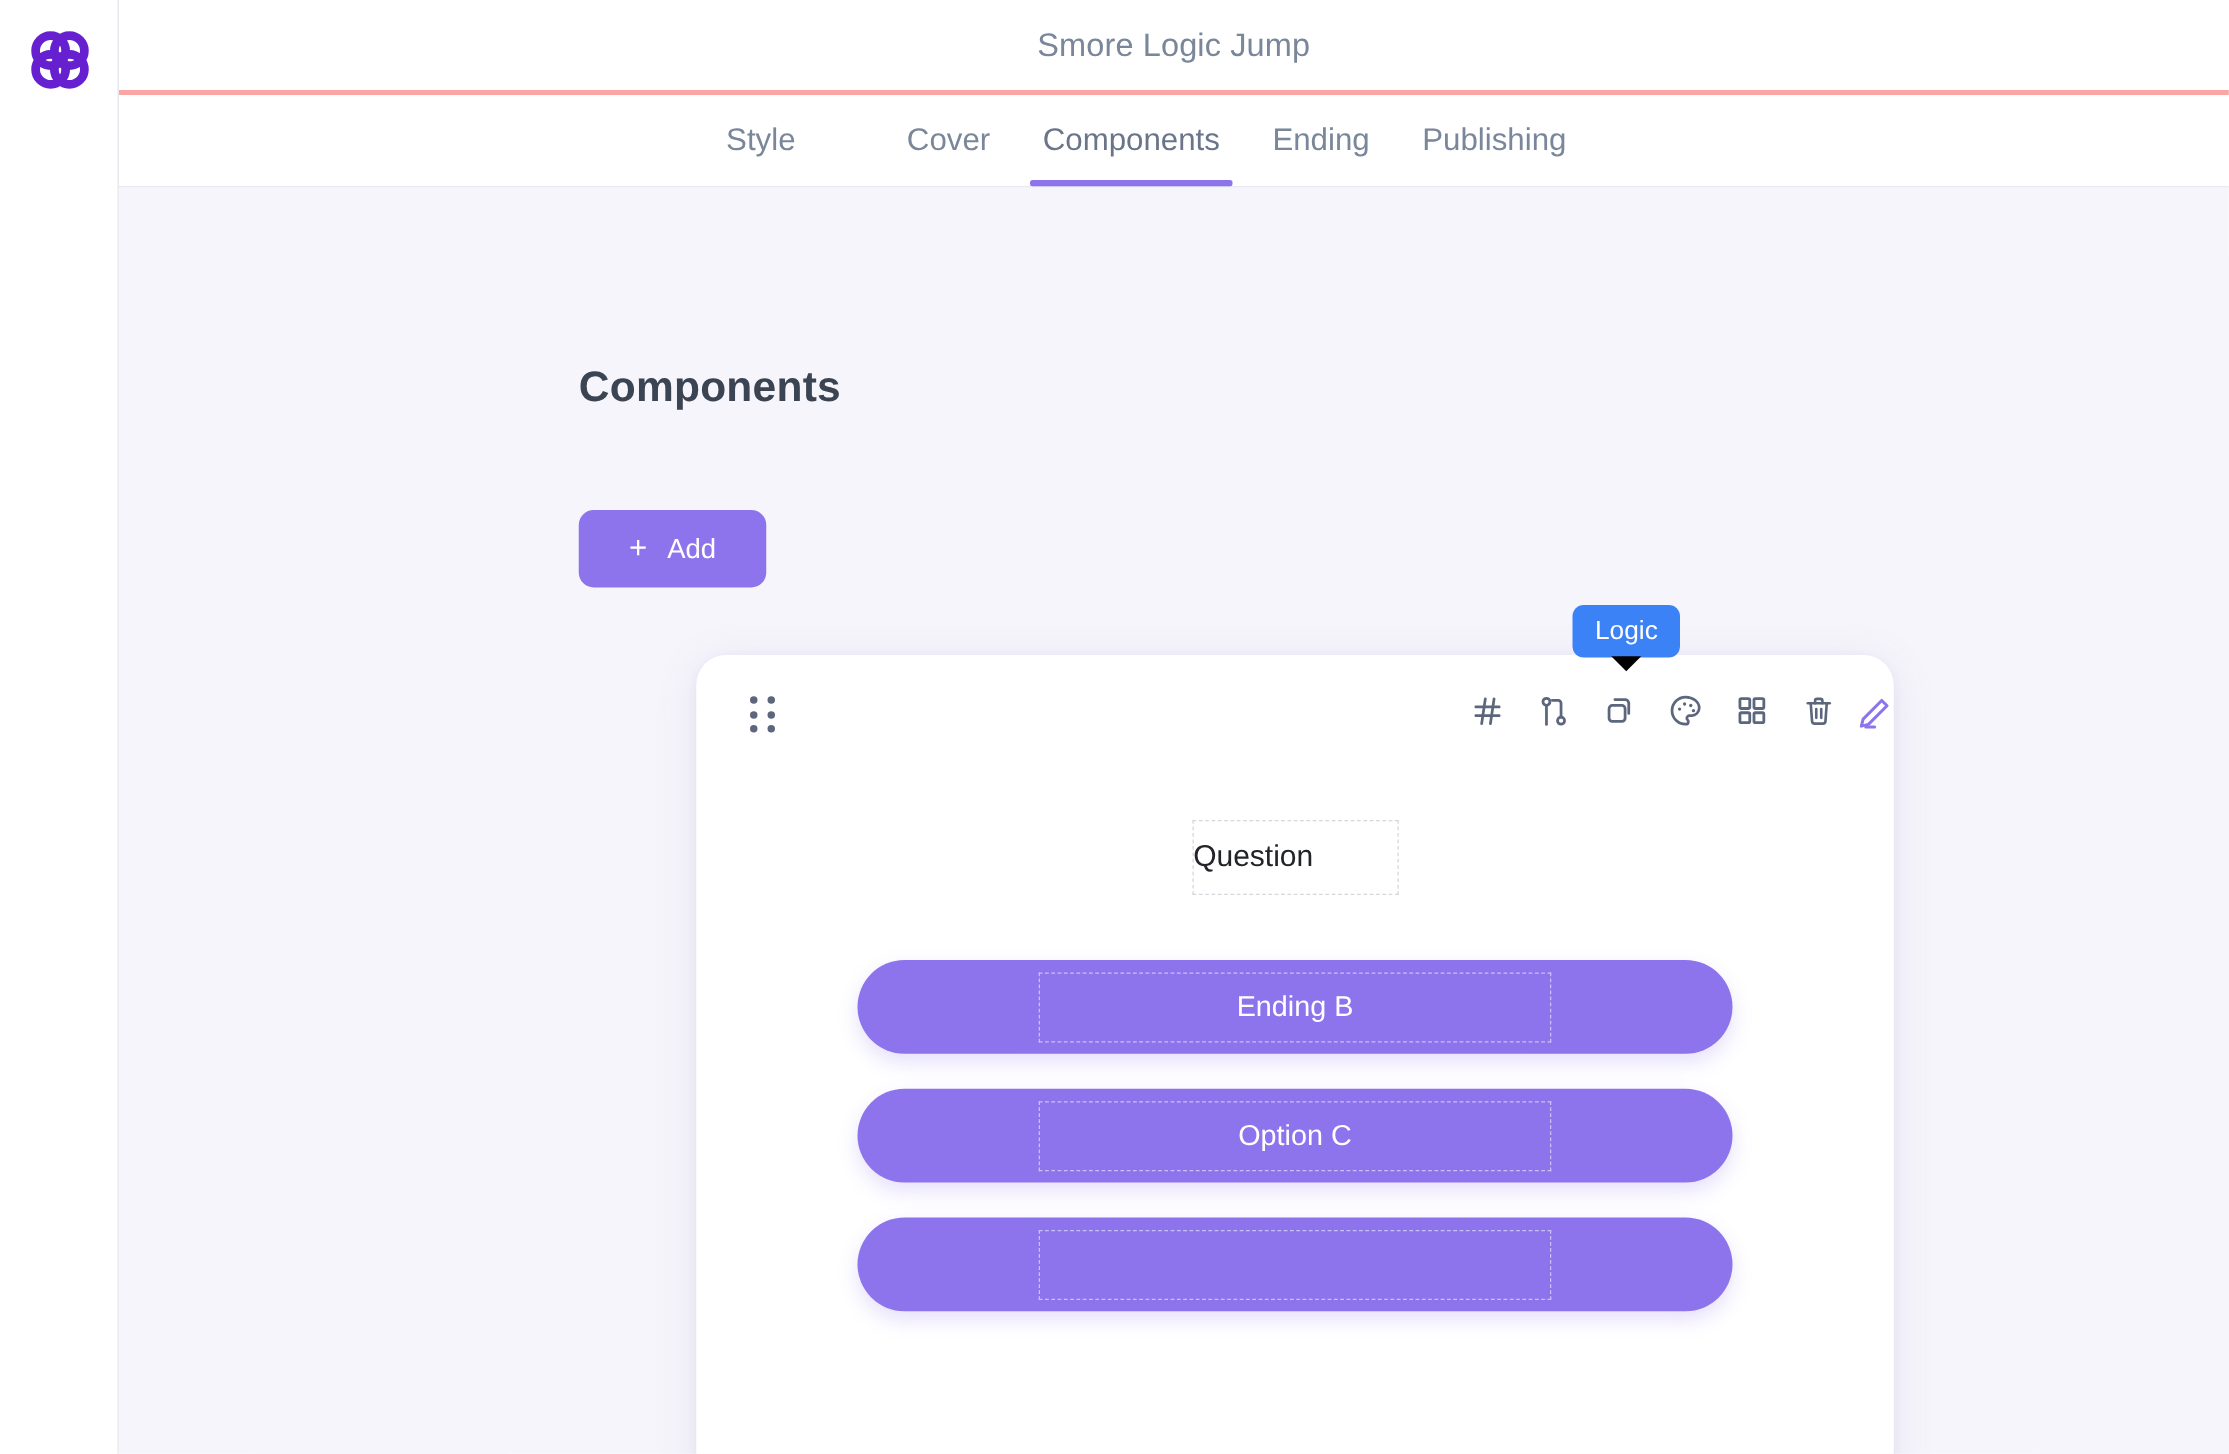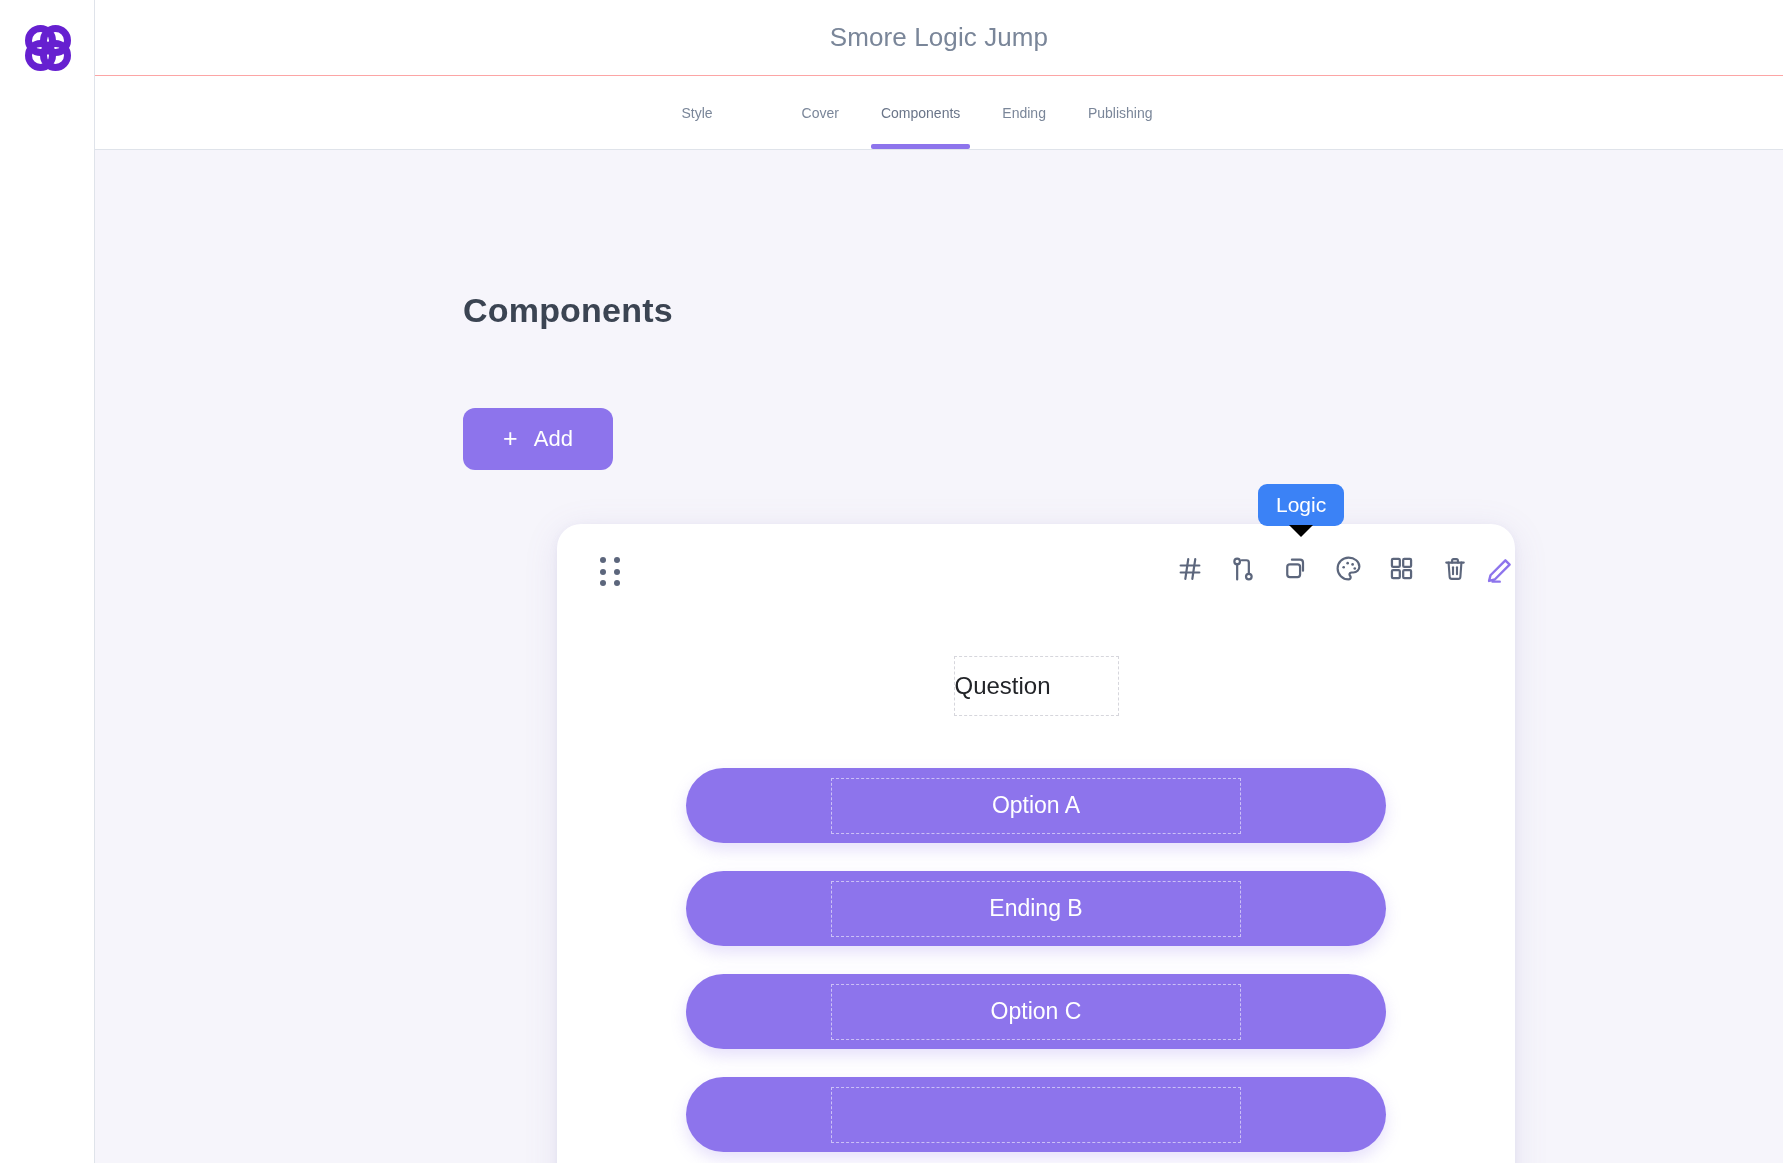--- a/index.html
+++ b/index.html
@@ -50,21 +50,21 @@
     height: 1163px;
     display: flex;
     flex-direction: column;
     min-width: 0;
   }
 
   
   .topbar {
     height: 76px;
     min-height: 76px;
-    border-bottom: 1px solid #fca5a5;
+    border-bottom: 4px solid #fca5a5;
     background: #ffffff;
     display: flex;
     align-items: center;
     justify-content: center;
     box-sizing: border-box;
   }
   .topbar-title {
     font-size: 26px;
     color: #7a8699;
     font-weight: 400;
@@ -86,21 +86,21 @@
     display: flex;
     align-items: stretch;
     gap: 0;
     transform: translateX(-22px);
   }
   .tab {
     position: relative;
     display: flex;
     align-items: center;
     padding: 0 21px;
-    font-size: 14px;
+    font-size: 25px;
     color: #7a8699;
     cursor: pointer;
     white-space: nowrap;
   }
   .tab.first { margin-right: 47px; }
   .tab.active { color: #6a7589; }
   .tab.active::after {
     content: "";
     position: absolute;
     left: 11px;
@@ -436,25 +436,20 @@
         </div>
 
 
         <div class="q-box">
           <span>Question</span>
         </div>
 
         <div class="options">
           <div class="option">
             <div class="option-inner">
-              <span>Option A</span>
-            </div>
-          </div>
-          <div class="option">
-            <div class="option-inner">
               <span>Ending B</span>
             </div>
           </div>
           <div class="option">
             <div class="option-inner">
               <span>Option C</span>
             </div>
           </div>
           <div class="option">
             <div class="option-inner">

